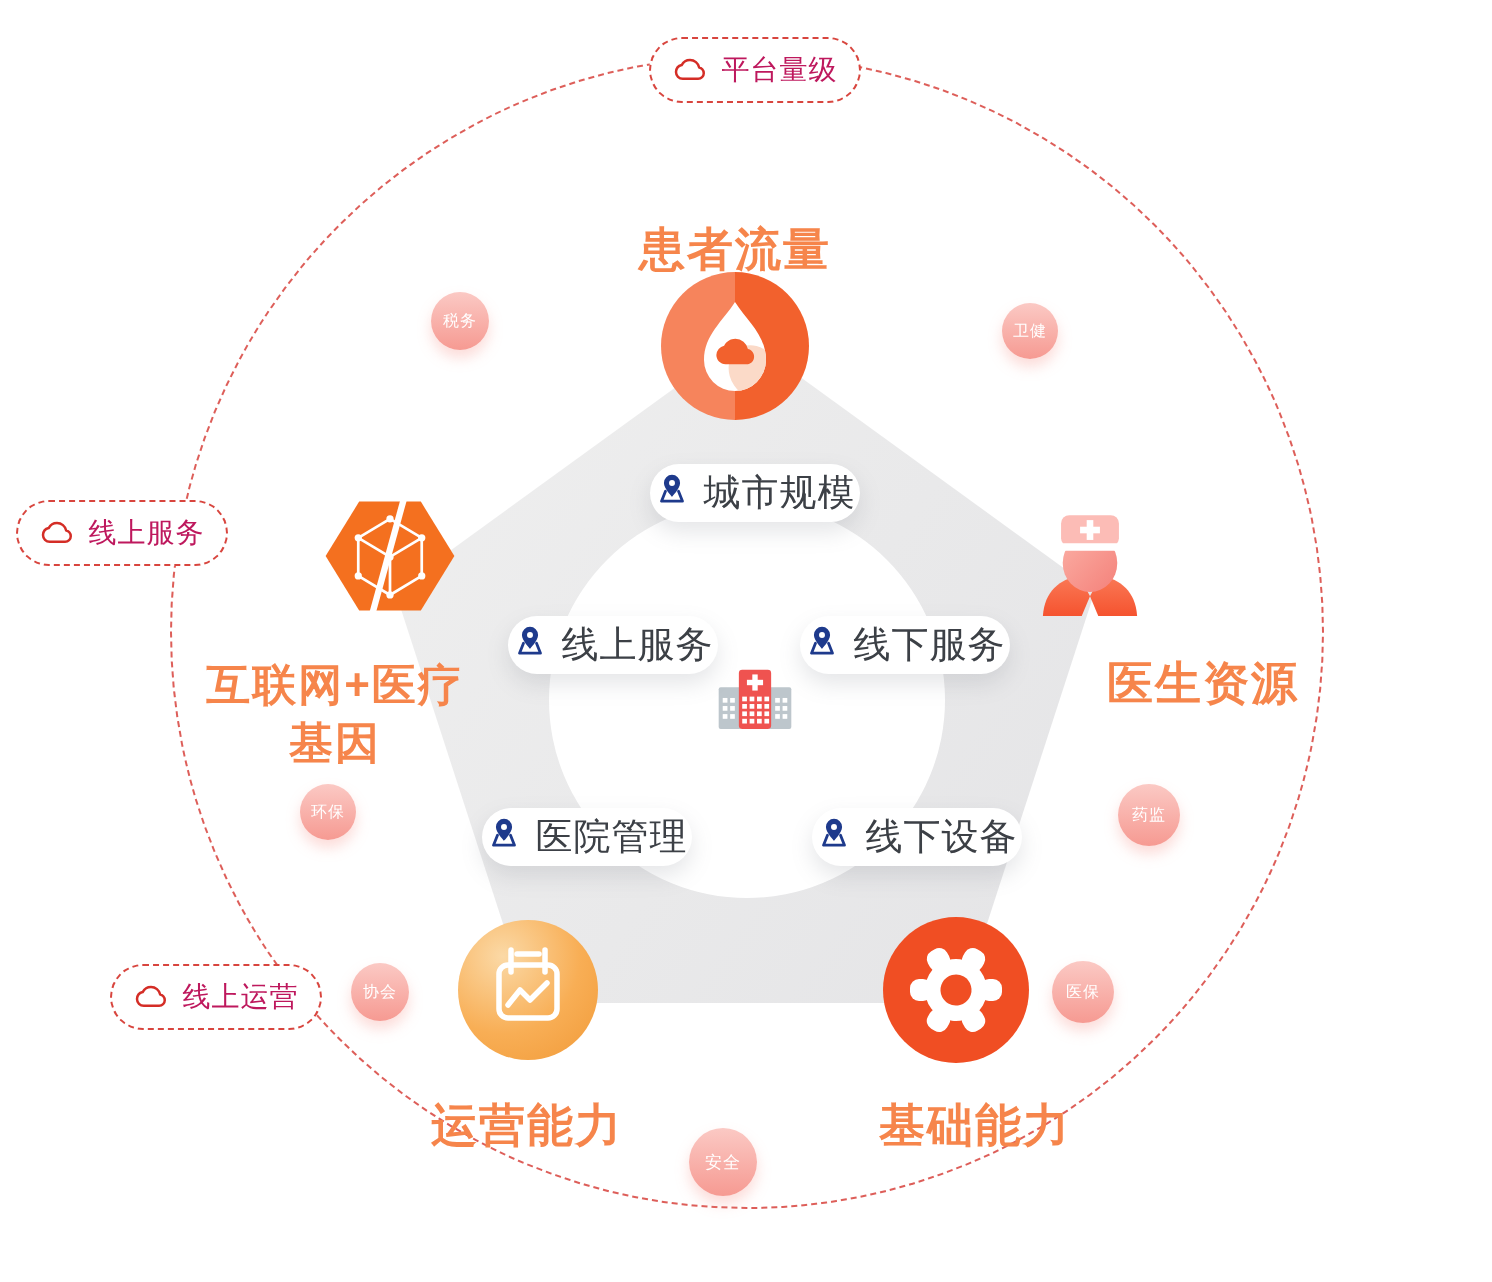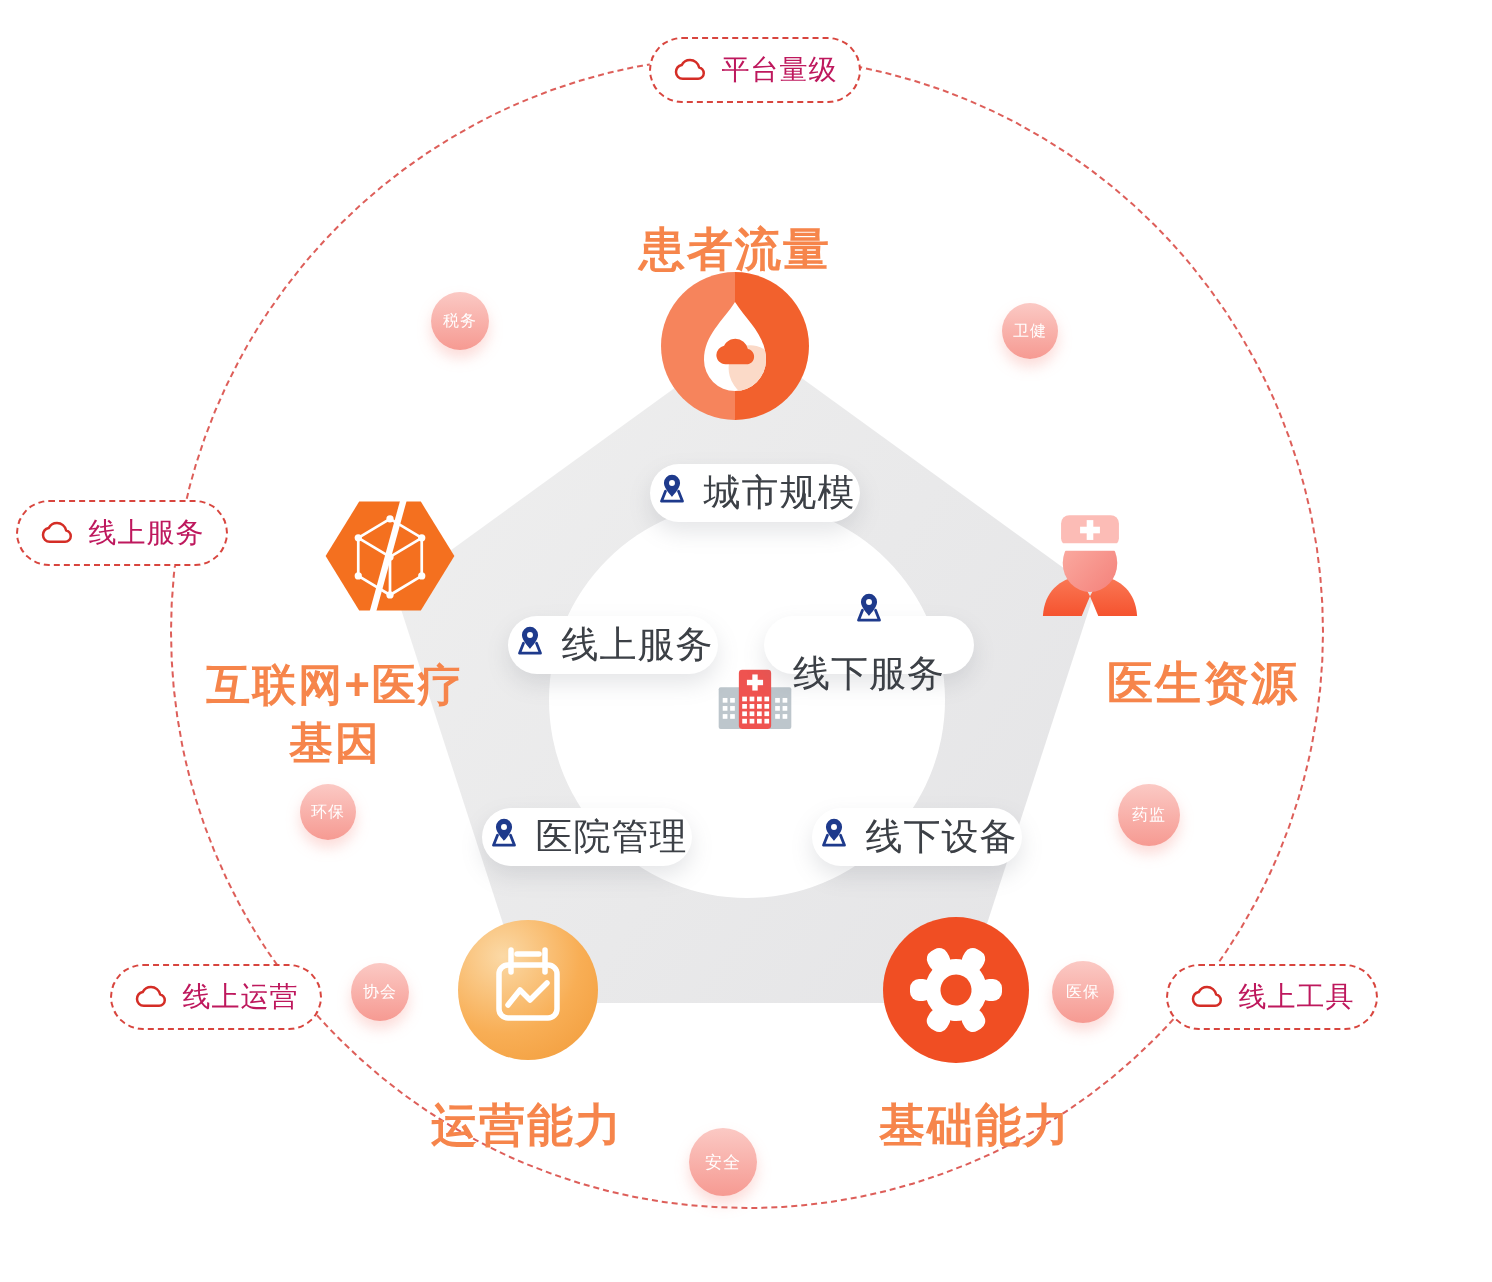--- a/index.html
+++ b/index.html
@@ -56,21 +56,21 @@
   .gear-icon{left:881px;top:915px;width:150px;height:150px;}
   .hospital-icon{left:716px;top:663px;width:78px;height:78px;z-index:4;}
   
   .inner-pill{
     position:absolute;height:58px;width:210px;border-radius:29px;background:#fff;
     box-shadow:0 10px 22px rgba(110,115,125,.18);display:flex;align-items:center;
     justify-content:center;gap:15px;font-size:37px;color:#3C4046;z-index:6;letter-spacing:1px;
   }
   .ip-city{left:650px;top:464px;}
   .ip-influence{left:508px;top:616px;}
-  .ip-offline-service{left:764px;top:616px;flex-direction:column;}
+  .ip-offline-service{left:800px;top:616px;}
   .ip-hospital-mgmt{left:482px;top:808px;}
   .ip-offline-equip{left:812px;top:808px;}
   
   .bubble{
     position:absolute;border-radius:50%;display:flex;align-items:center;justify-content:center;
     color:#fff;font-size:16px;z-index:5;letter-spacing:1px;
     background:linear-gradient(180deg,#FBC9C4 0%,#F69A92 100%);
     box-shadow:0 8px 14px rgba(246,154,146,.35);
   }
   .bb-tax{left:431px;top:292px;width:58px;height:58px;}
@@ -106,28 +106,20 @@
     </span>
     <span>线上服务</span>
   </div>
   <div class="cloud-pill cp-bottom-left">
     <span>
       <svg width="34" height="30" viewBox="0 0 24 24">
           <path d="M19.35 10.04A7.49 7.49 0 0 0 12 4C9.11 4 6.6 5.64 5.35 8.04A5.994 5.994 0 0 0 0.8 13.6c0 3 2.4 5.4 5.4 5.4h12.3c2.5 0 4.5-2 4.5-4.5 0-2.37-1.84-4.3-3.65-4.46z" fill="none" stroke="#D42D26" stroke-width="2" stroke-linejoin="round"></path>
         </svg>
     </span>
     <span>线上运营</span>
-  </div>
-  <div class="cloud-pill cp-bottom-right">
-    <span>
-      <svg width="34" height="30" viewBox="0 0 24 24">
-          <path d="M19.35 10.04A7.49 7.49 0 0 0 12 4C9.11 4 6.6 5.64 5.35 8.04A5.994 5.994 0 0 0 0.8 13.6c0 3 2.4 5.4 5.4 5.4h12.3c2.5 0 4.5-2 4.5-4.5 0-2.37-1.84-4.3-3.65-4.46z" fill="none" stroke="#D42D26" stroke-width="2" stroke-linejoin="round"></path>
-        </svg>
-    </span>
-    <span>线上工具</span>
   </div>
 
   <div class="node-label nl-top">患者流量</div>
   <div class="node-label nl-right">医生资源</div>
   <div class="node-label nl-left">
     <div>互联网+医疗</div>
     <div>基因</div>
   </div>
   <div class="node-label nl-bottom-right">基础能力</div>
   <div class="node-label nl-bottom-left">运营能力</div>

